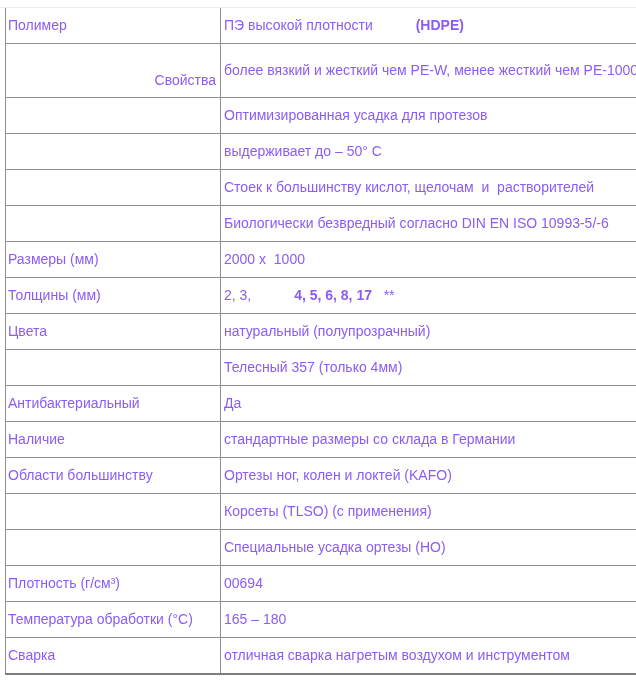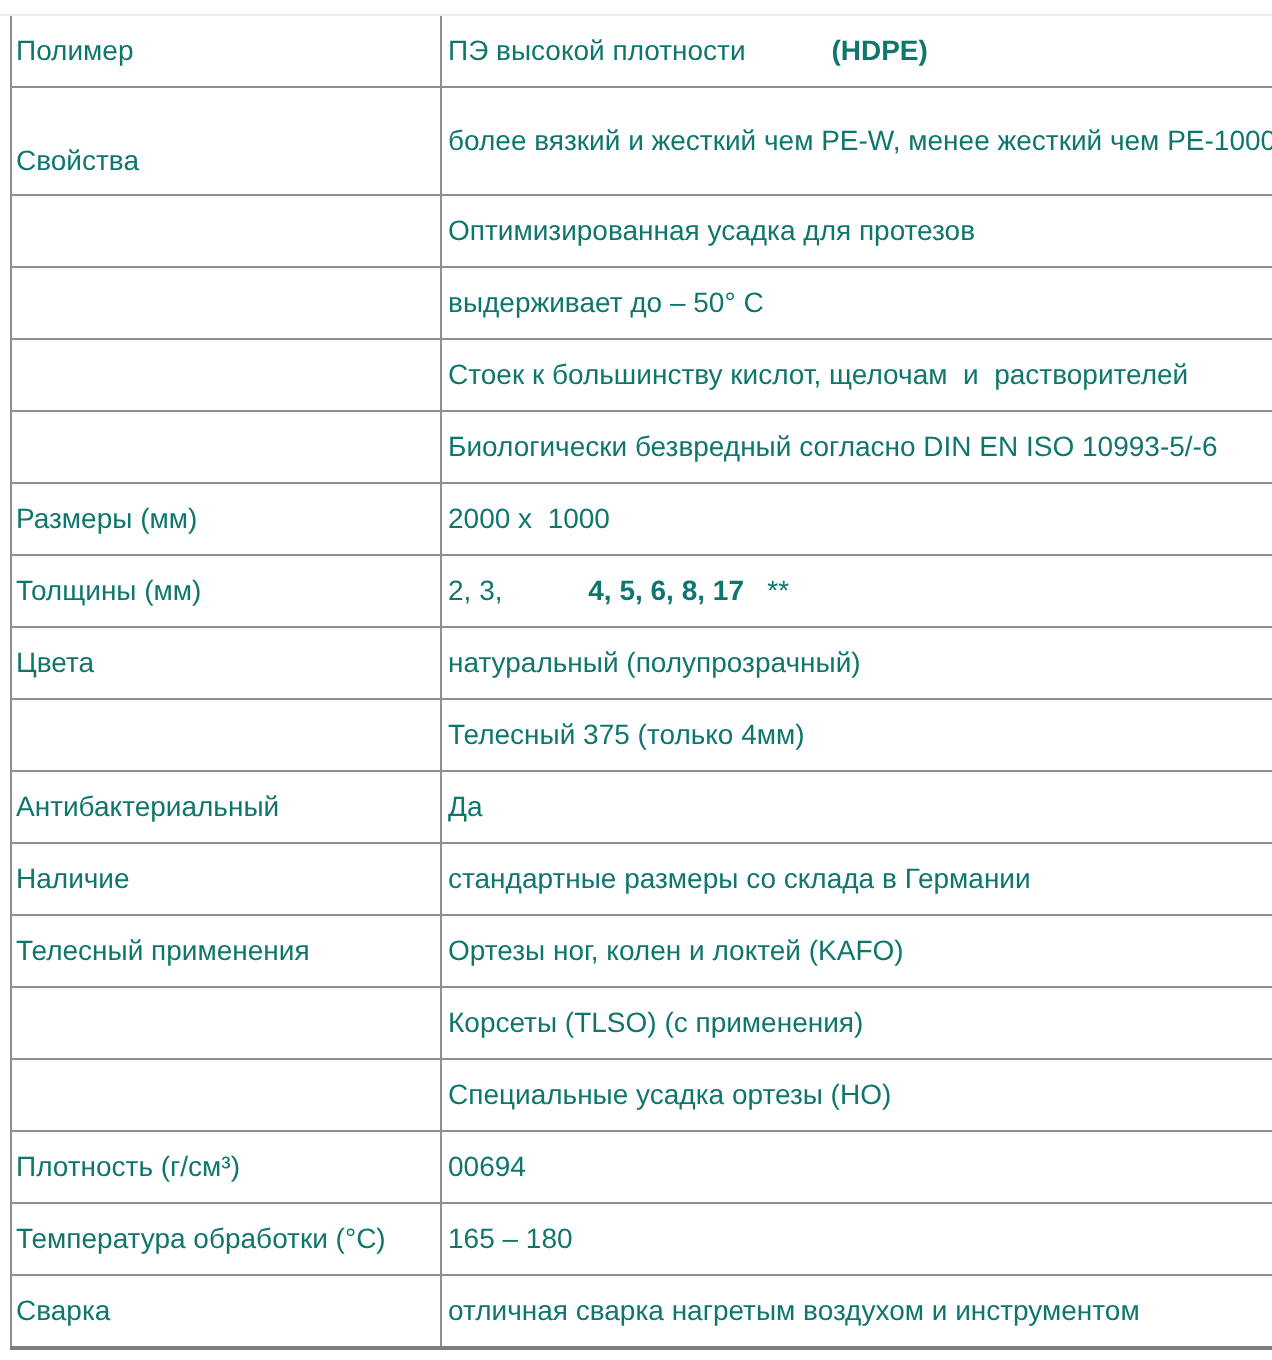--- a/index.html
+++ b/index.html
@@ -22,30 +22,30 @@
     border-collapse: collapse;
     table-layout: fixed;
     width: 625px;
     margin: 7px 0 0 5px;
     border-bottom: 2px solid #7d7d7d;
   }
   table.spec-table td {
     border: 1px solid #8f8f8f;
     font-size: 14px;
     line-height: 1.25;
-    color: #0f766e;
+    color: #8b5cf6;
     vertical-align: middle;
     white-space: pre-wrap;
     overflow: hidden;
   }
   td.label-cell { width: 208px; padding: 2px 4px 2px 2px; }
   td.value-cell { width: 417px; padding: 2px 6px 2px 3px; }
   tr.row-single { height: 36px; }
   tr.row-tall   { height: 54px; }
-  tr.row-tall td.label-cell { vertical-align: bottom; padding-bottom: 8px; }
+  tr.row-tall td.label-cell { vertical-align: bottom; padding-bottom: 8px; text-align: right; }
   td.value-cell b { font-weight: bold; margin-left: 39px; }
 </style>
 </head>
 <body>
 
 <div class="page">
   <div class="top-hairline"></div>
   <table class="spec-table">
     <tbody id="spec-table-body">
         <tr class="row-single">
@@ -79,32 +79,32 @@
         <tr class="row-single">
           <td class="label-cell">Толщины (мм)</td>
           <td class="value-cell"><span>2, 3, </span><b>4, 5, 6, 8, 17</b><span>   **</span></td>
         </tr>
         <tr class="row-single">
           <td class="label-cell">Цвета</td>
           <td class="value-cell"><span>натуральный (полупрозрачный)</span></td>
         </tr>
         <tr class="row-single">
           <td class="label-cell"></td>
-          <td class="value-cell"><span>Телесный 375 (только 4мм)</span></td>
+          <td class="value-cell"><span>Телесный 357 (только 4мм)</span></td>
         </tr>
         <tr class="row-single">
           <td class="label-cell">Антибактериальный</td>
           <td class="value-cell"><span>Да</span></td>
         </tr>
         <tr class="row-single">
           <td class="label-cell">Наличие</td>
           <td class="value-cell"><span>стандартные размеры со склада в Германии</span></td>
         </tr>
         <tr class="row-single">
-          <td class="label-cell">Телесный применения</td>
+          <td class="label-cell">Области большинству</td>
           <td class="value-cell"><span>Ортезы ног, колен и локтей (KAFO)</span></td>
         </tr>
         <tr class="row-single">
           <td class="label-cell"></td>
           <td class="value-cell"><span>Корсеты (TLSO) (с применения)</span></td>
         </tr>
         <tr class="row-single">
           <td class="label-cell"></td>
           <td class="value-cell"><span>Специальные усадка ортезы (HO)</span></td>
         </tr>

